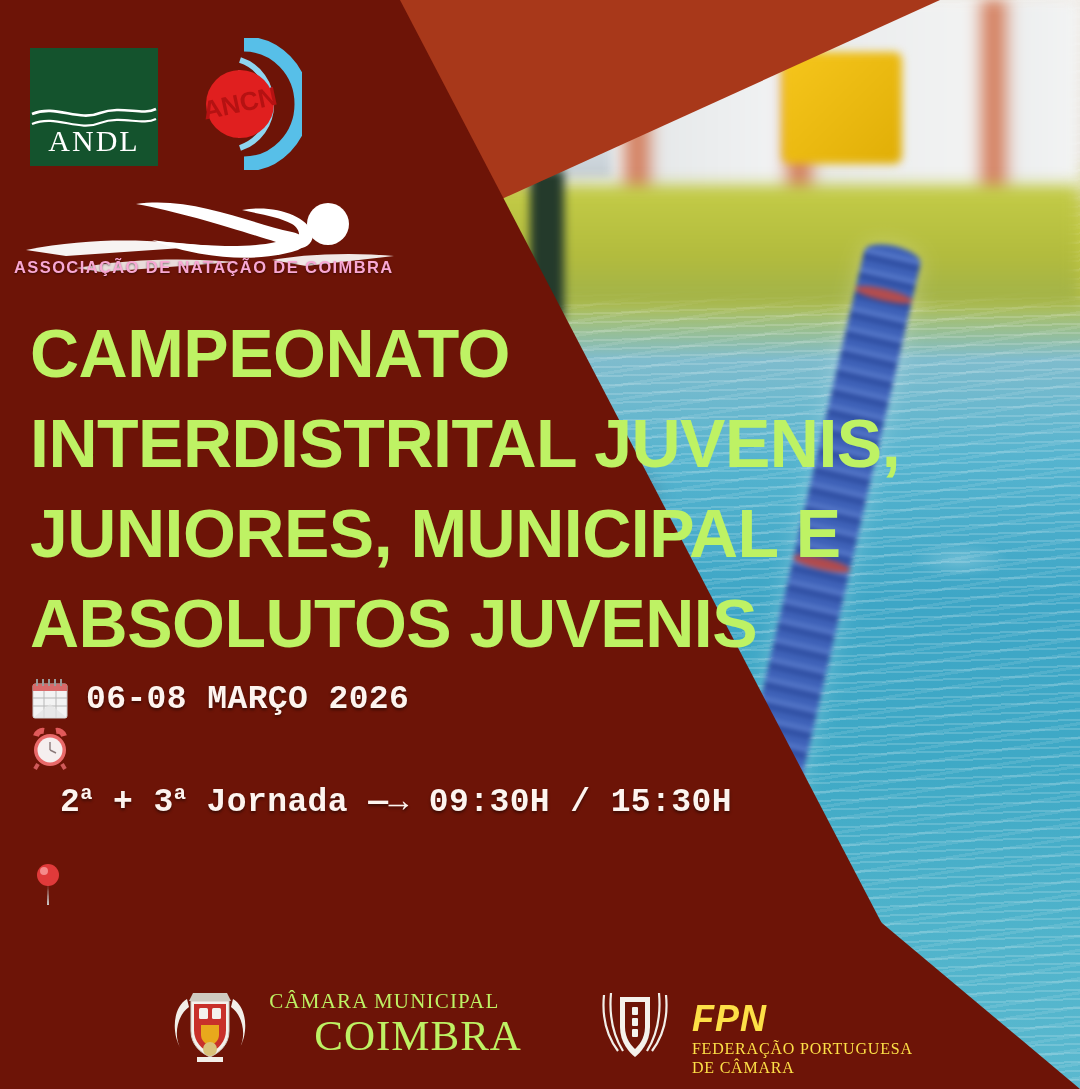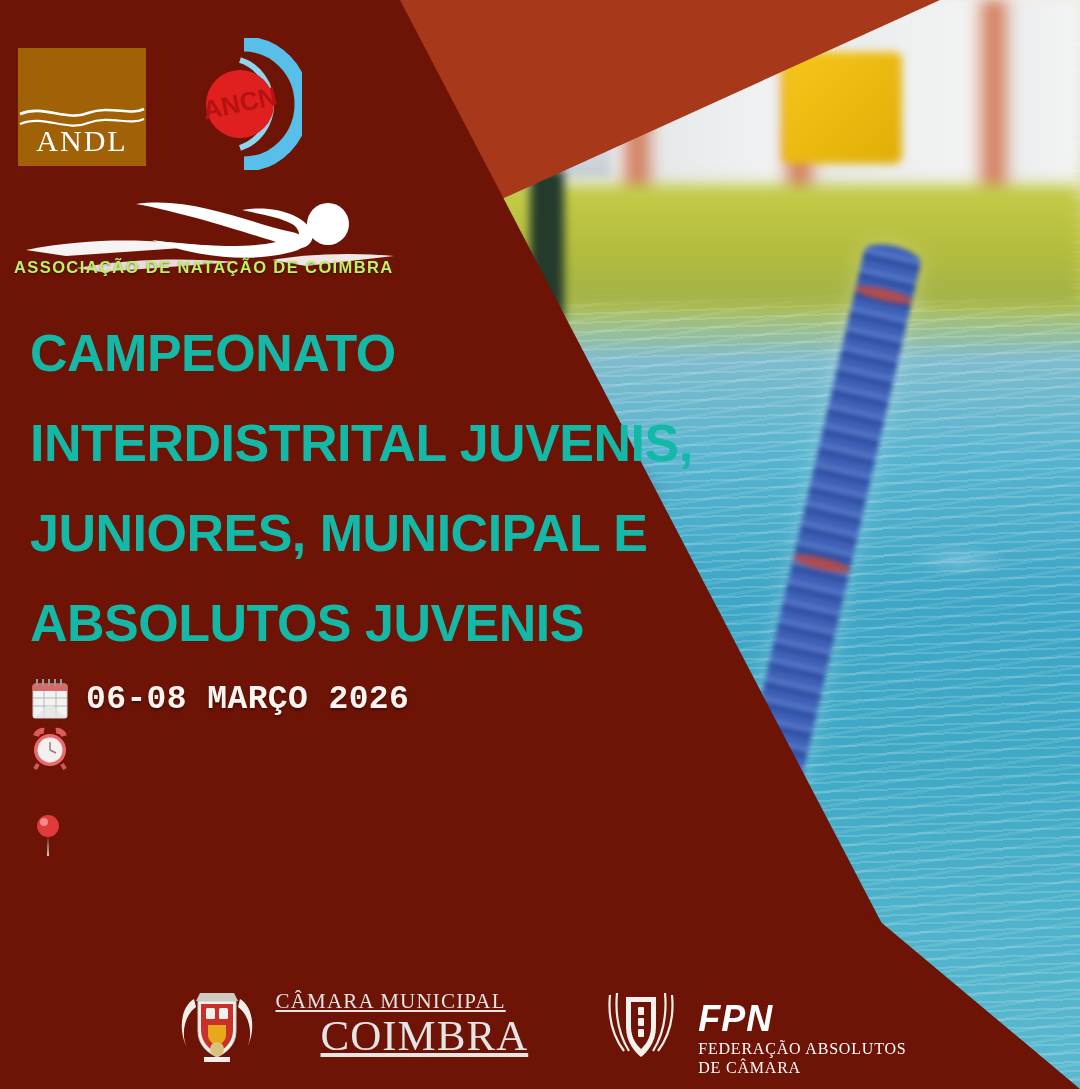--- a/index.html
+++ b/index.html
@@ -128,54 +128,54 @@
     clip-path: polygon(0 0, 400px 0, 902px 962px, 0 962px);
   }
   .footer-diag {
     position: absolute; left: 0; bottom: 0; width: 1080px; height: 212px;
     background: #6d1407;
     clip-path: polygon(0 36px, 870px 36px, 1080px 212px, 0 212px);
   }
 
   
   .logo-andl {
-    position: absolute; left: 18px; top: 48px;
+    position: absolute; left: 30px; top: 48px;
     width: 128px; height: 118px;
-    background: #a16207;
+    background: #14532d;
   }
   .andl-waves { position: absolute; left: 0; top: 54px; width: 128px; height: 30px; }
   .andl-text {
     position: absolute; left: 0; right: 0; bottom: 8px;
     text-align: center; color: #ffffff;
     font-family: "Liberation Serif", serif;
     font-size: 30px; letter-spacing: 2px;
   }
 
   .logo-ancn {
     position: absolute; left: 196px; top: 38px;
     width: 106px; height: 132px;
   }
 
   .logo-anc {
     position: absolute; left: 6px; top: 188px;
     width: 392px; height: 94px;
   }
   .anc-name {
     position: absolute; left: 14px; top: 258px;
-    color: #bef264; font-size: 16.5px; font-weight: bold;
+    color: #f9a8d4; font-size: 16.5px; font-weight: bold;
     letter-spacing: 1.4px;
     text-shadow: 0 1px 2px rgba(0,0,0,.5);
   }
 
   
   .title {
     position: absolute; left: 30px; top: 308px;
     width: 1010px;
-    color: #14b8a6;
-    font-size: 52px;
+    color: #bef264;
+    font-size: 68px;
     font-weight: bold;
     line-height: 90px;
     letter-spacing: -0.5px;
   }
   .title .line { display: block; white-space: nowrap; }
 
   
   .info { position: absolute; left: 28px; top: 676px; width: 820px; font-family: Liberation Mono, monospace; }
   .info-row {
     display: flex; align-items: center;
@@ -193,25 +193,25 @@
   sup { font-size: .62em; vertical-align: super; }
 
   
   .footer {
     position: absolute; left: 0; bottom: 0;
     width: 1080px; height: 130px;
     display: flex; align-items: center; justify-content: center;
     gap: 40px;
   }
   .cmc { display: flex; align-items: center; gap: 16px; }
-  .cmc-text { color: #e5e5e5; font-family: "Liberation Serif", serif; line-height: 1; text-decoration: underline; }
+  .cmc-text { color: #bef264; font-family: "Liberation Serif", serif; line-height: 1; }
   .cmc-top { font-size: 21px; letter-spacing: 1.2px; }
   .cmc-bottom { font-size: 43px; letter-spacing: 1px; margin-top: 2px; margin-left: 45px; }
   .fpn { display: flex; align-items: center; gap: 14px; margin-left: 30px; }
-  .fpn-text { color: #ffffff; line-height: 1.05; margin-top: 29px; }
+  .fpn-text { color: #fde047; line-height: 1.05; margin-top: 29px; }
   .fpn-abbr { font-size: 36px; font-weight: bold; font-style: italic; letter-spacing: 1px; }
   .fpn-sub { font-family: "Liberation Serif", serif; font-size: 16px; letter-spacing: .8px; margin-top: 3px; }
 </style>
 </head>
 <body>
 
 <div id="poster">
 
   <div class="photo">
     <div class="photo-top"></div>
@@ -310,20 +310,25 @@
           <g stroke="#8a7a7a" stroke-width="1.4">
             <line x1="22" y1="24" x2="22" y2="16"></line>
               <line x1="22" y1="24" x2="28" y2="27"></line>
           </g>
           <line x1="10" y1="38" x2="7" y2="43" stroke="#d05a5a" stroke-width="4"></line>
           <line x1="34" y1="38" x2="37" y2="43" stroke="#d05a5a" stroke-width="4"></line>
         </svg>
       </div>
     </div>
 
+    <div class="info-row indent">
+      <div class="info-text">
+        2<sup>a</sup> + 3<sup>a</sup> Jornada —→ 09:30H / 15:30H
+      </div>
+    </div>
 
     <div class="info-row venue">
       <div class="info-icon">
         <svg viewBox="0 0 44 46" width="44" height="46">
           <circle cx="20" cy="14" r="11" fill="#e03a3a"></circle>
           <circle cx="16" cy="10" r="4" fill="#f58a8a"></circle>
           <path d="M20 24 L19 44 L21 44 Z" fill="#cdcdcd"></path>
         </svg>
       </div>
     </div>
@@ -362,20 +367,20 @@
         <path d="M28 16 h30 v30 c0 16 -10 26 -15 30 c-5 -4 -15 -14 -15 -30 Z" fill="#f4f1ec"></path>
         <path d="M33 21 h20 v25 c0 12 -7 19 -10 22 c-3 -3 -10 -10 -10 -22 Z" fill="#6d1407"></path>
         <g fill="#f4f1ec">
           <rect x="40" y="26" width="6" height="8" rx="1"></rect>
           <rect x="40" y="37" width="6" height="8" rx="1"></rect>
           <rect x="40" y="48" width="6" height="8" rx="1"></rect>
         </g>
       </svg>
       <div class="fpn-text">
         <div class="fpn-abbr">FPN</div>
-        <div class="fpn-sub">FEDERAÇÃO ABSOLUTOS</div>
+        <div class="fpn-sub">FEDERAÇÃO PORTUGUESA</div>
         <div class="fpn-sub">DE CÂMARA</div>
       </div>
     </div>
 
   </div>
 
 </div>
 
 </body></html>

